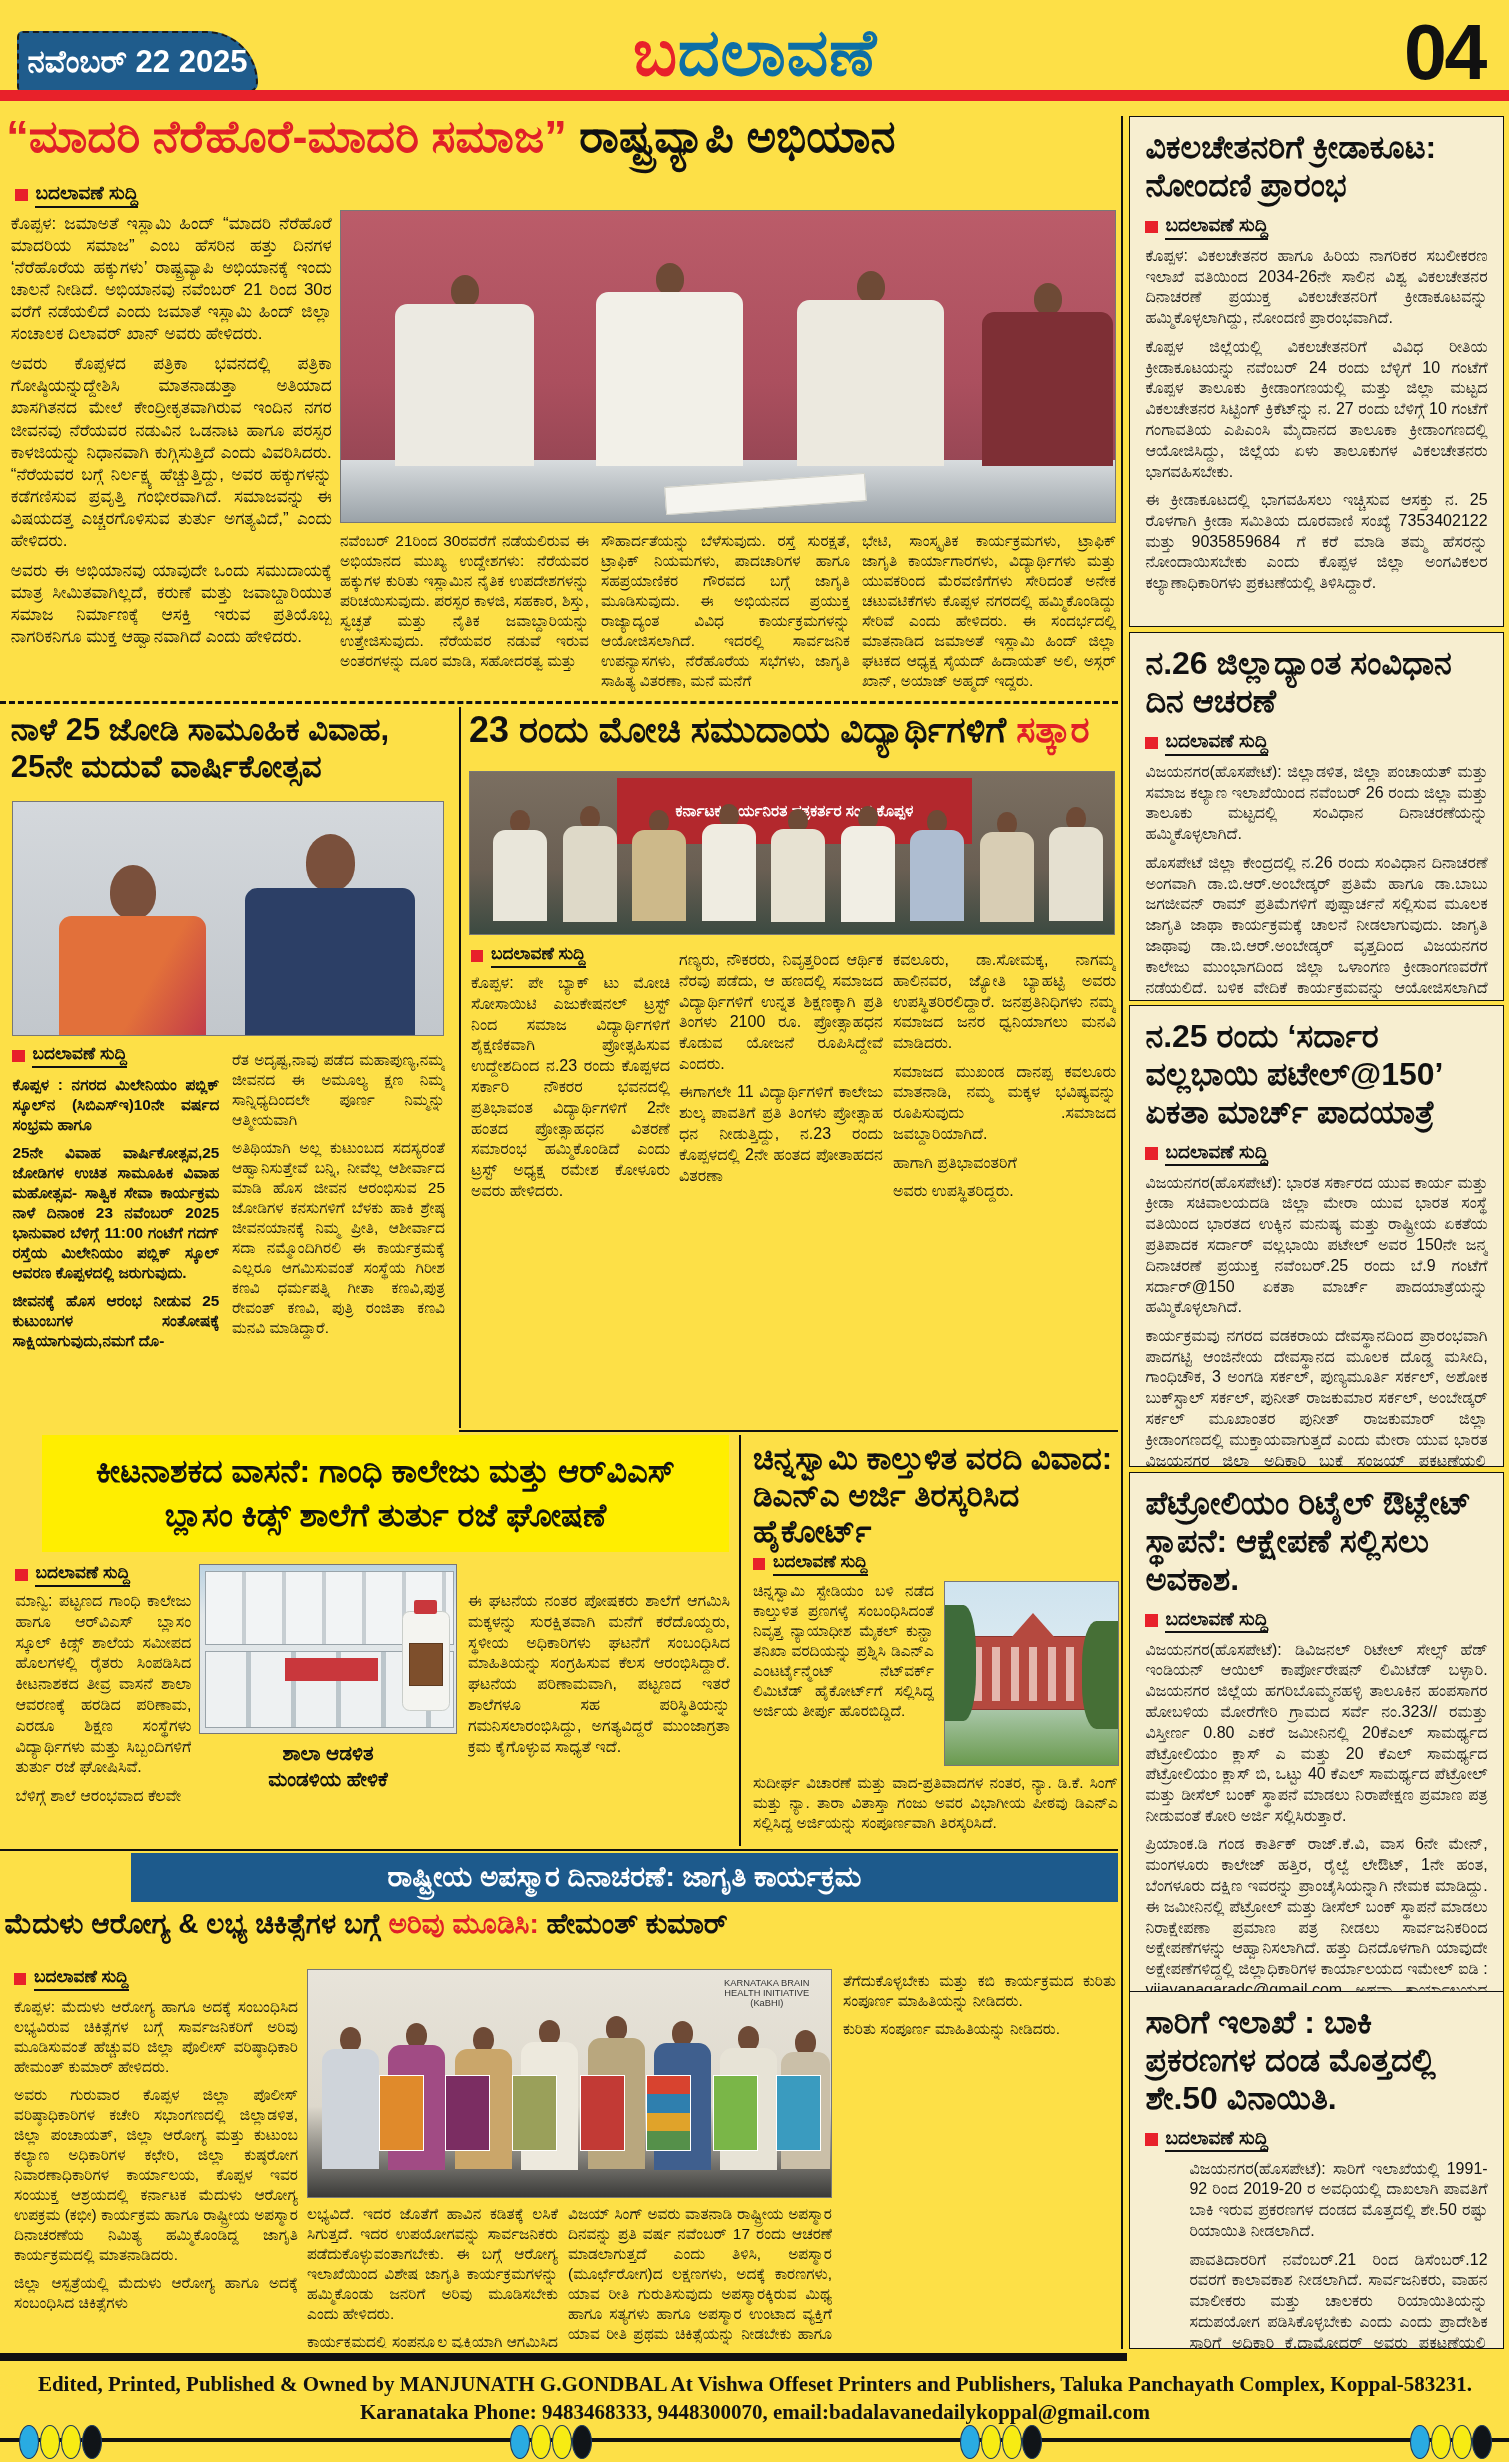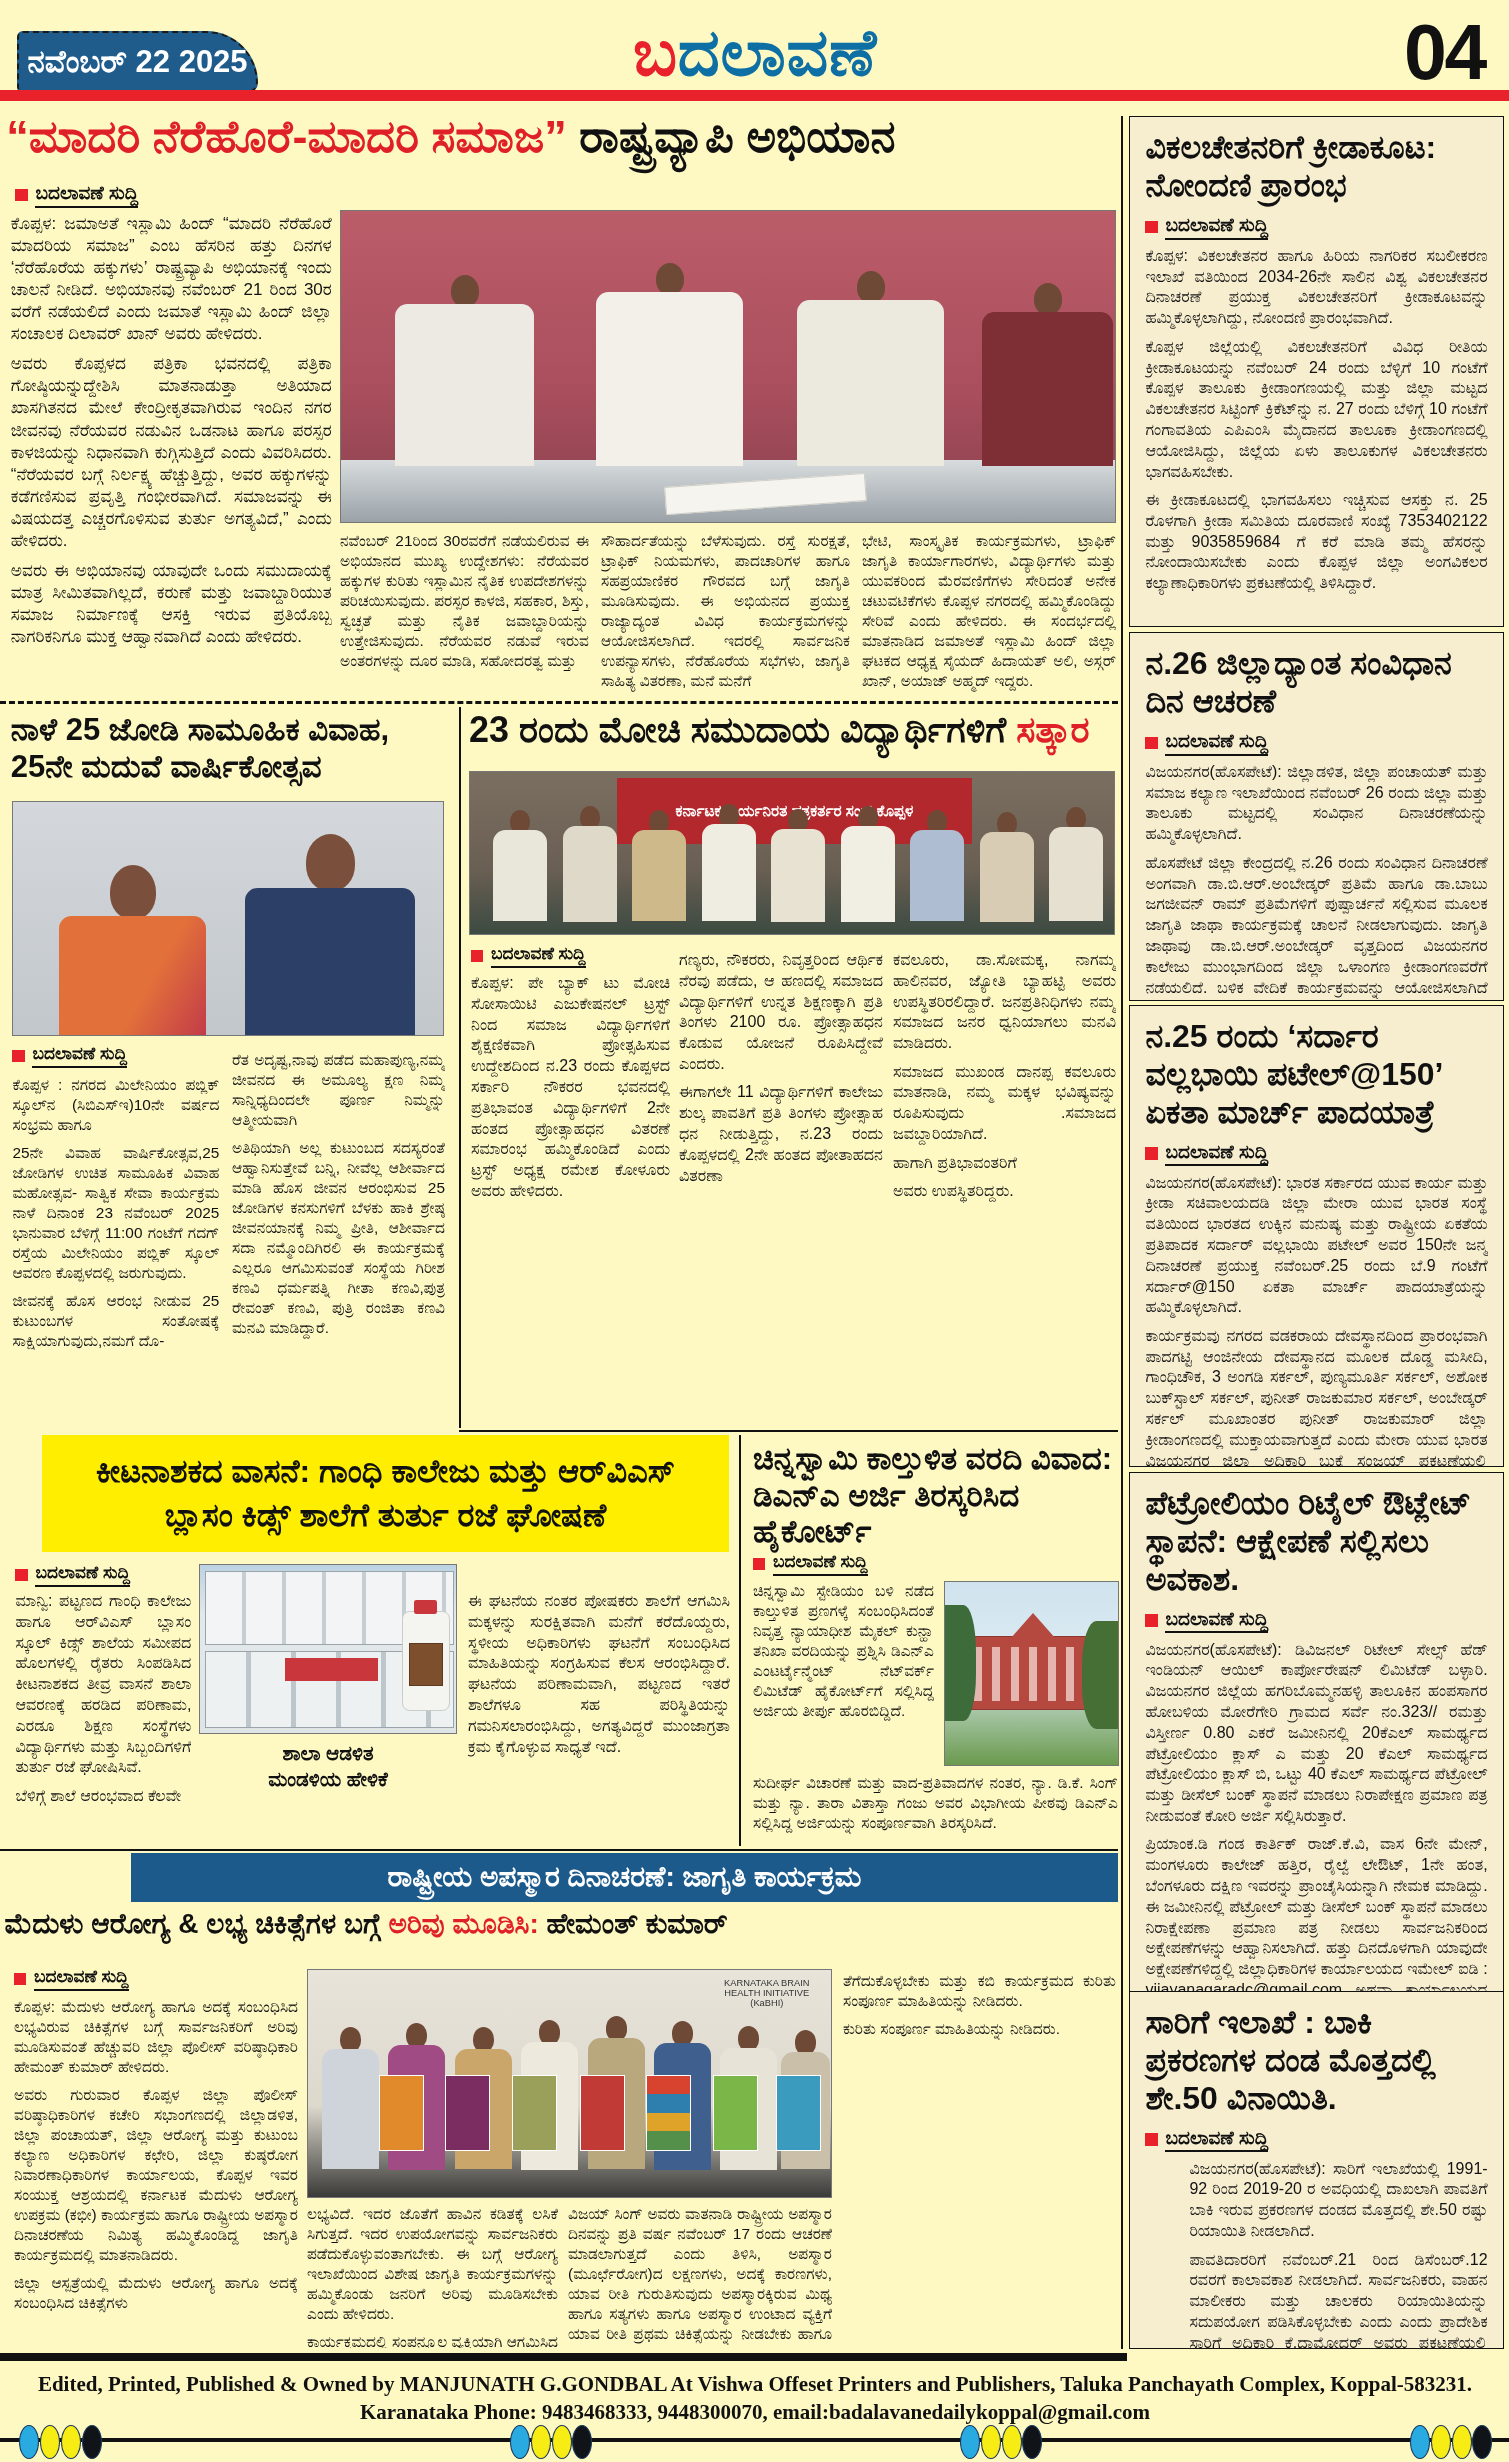--- a/index.html
+++ b/index.html
@@ -1,16 +1,16 @@
 <!DOCTYPE html>
 <html style="font-size:12.4px"><head>
 <meta charset="utf-8">
 <style>
   html,body{margin:0;padding:0;background:#e9e9e9;}
-  .page{position:relative;width:1510px;height:2462px;background:#fef9c3;overflow:hidden;
+  .page{position:relative;width:1510px;height:2462px;background:#fde047;overflow:hidden;
         font-family:"Liberation Sans","DejaVu Sans",sans-serif;color:#111;}
   .abs{position:absolute;box-sizing:border-box;}
   
   .date-badge{background:#1f5c8c;border:2.3px dashed #1a1a1a;border-radius:6.2px 54px 10.8px 6.2px;
               color:#fff;font-weight:bold;font-size:31px;display:flex;align-items:center;justify-content:center;}
   .masthead{font-weight:bold;font-size:65px;line-height:1;letter-spacing:0.8px;}
   .masthead .first{color:#e8212a;}
   .masthead .rest{color:#0e6fa5;}
   .pageno{font-weight:bold;font-size:77px;line-height:1;letter-spacing:-2.3px;}
   .redbar{background:#e8212a;}
@@ -118,21 +118,21 @@
     </div>
     <div class="ph-person" style="left:232px;bottom:0;width:170px;height:201px;">
       <div class="ph-head" style="width:49px;height:57px;background:#7a503c;"></div>
       <div class="ph-torso" style="height:147px;background:#2c3f66;"></div>
     </div>
   </div>
   <div class="abs byline" style="left:12.4px;top:1044px;font-size:17px;">
     <span class="sq"></span>
     <span class="t">ಬದಲಾವಣೆ ಸುದ್ದಿ</span>
   </div>
-  <div class="abs bt" style="left:12.4px;top:1075px;width:207px;height:351px;font-size:15.4px;">
+  <div class="abs bt" style="left:12.4px;top:1075px;width:207px;height:351px;font-size:15.4px;font-weight:bold;">
     <p>ಕೊಪ್ಪಳ : ನಗರದ ಮಿಲೇನಿಯಂ ಪಬ್ಲಿಕ್ ಸ್ಕೂಲ್‌ನ (ಸಿಬಿಎಸ್‌ಇ)10ನೇ ವರ್ಷದ ಸಂಭ್ರಮ ಹಾಗೂ</p>
     <p>25ನೇ ವಿವಾಹ ವಾರ್ಷಿಕೋತ್ಸವ,25 ಜೋಡಿಗಳ ಉಚಿತ ಸಾಮೂಹಿಕ ವಿವಾಹ ಮಹೋತ್ಸವ- ಸಾತ್ವಿಕ ಸೇವಾ ಕಾರ್ಯಕ್ರಮ ನಾಳೆ ದಿನಾಂಕ 23 ನವೆಂಬರ್ 2025 ಭಾನುವಾರ ಬೆಳಿಗ್ಗೆ 11:00 ಗಂಟೆಗೆ ಗದಗ್ ರಸ್ತೆಯ ಮಿಲೇನಿಯಂ ಪಬ್ಲಿಕ್ ಸ್ಕೂಲ್ ಆವರಣ ಕೊಪ್ಪಳದಲ್ಲಿ ಜರುಗುವುದು.</p>
     <p>ಜೀವನಕ್ಕೆ ಹೊಸ ಆರಂಭ ನೀಡುವ 25 ಕುಟುಂಬಗಳ ಸಂತೋಷಕ್ಕೆ ಸಾಕ್ಷಿಯಾಗುವುದು,ನಮಗೆ ದೊ-</p>
   </div>
   <div class="abs bt" style="left:232px;top:1050px;width:213px;height:375px;font-size:15.4px;">
     <p>ರೆತ ಅದೃಷ್ಟ,ನಾವು ಪಡೆದ ಮಹಾಪುಣ್ಯ,ನಮ್ಮ ಜೀವನದ ಈ ಅಮೂಲ್ಯ ಕ್ಷಣ ನಿಮ್ಮ ಸಾನ್ನಿಧ್ಯದಿಂದಲೇ ಪೂರ್ಣ ನಿಮ್ಮನ್ನು ಆತ್ಮೀಯವಾಗಿ</p>
     <p>ಅತಿಥಿಯಾಗಿ ಅಲ್ಲ ಕುಟುಂಬದ ಸದಸ್ಯರಂತೆ ಆಹ್ವಾನಿಸುತ್ತೇವೆ ಬನ್ನಿ, ನೀವೆಲ್ಲ ಆಶೀರ್ವಾದ ಮಾಡಿ ಹೊಸ ಜೀವನ ಆರಂಭಿಸುವ 25 ಜೋಡಿಗಳ ಕನಸುಗಳಿಗೆ ಬೆಳಕು ಹಾಕಿ ಶ್ರೇಷ್ಠ ಜೀವನಯಾನಕ್ಕೆ ನಿಮ್ಮ ಪ್ರೀತಿ, ಆಶೀರ್ವಾದ ಸದಾ ನಮ್ಮೊಂದಿಗಿರಲಿ ಈ ಕಾರ್ಯಕ್ರಮಕ್ಕೆ ಎಲ್ಲರೂ ಆಗಮಿಸುವಂತೆ ಸಂಸ್ಥೆಯ ಗಿರೀಶ ಕಣವಿ ಧರ್ಮಪತ್ನಿ ಗೀತಾ ಕಣವಿ,ಪುತ್ರ ರೇವಂತ್ ಕಣವಿ, ಪುತ್ರಿ ರಂಜಿತಾ ಕಣವಿ ಮನವಿ ಮಾಡಿದ್ದಾರೆ.</p>
   </div>
   <div class="abs rule-v" style="left:459px;top:707px;height:721px;"></div>
 

